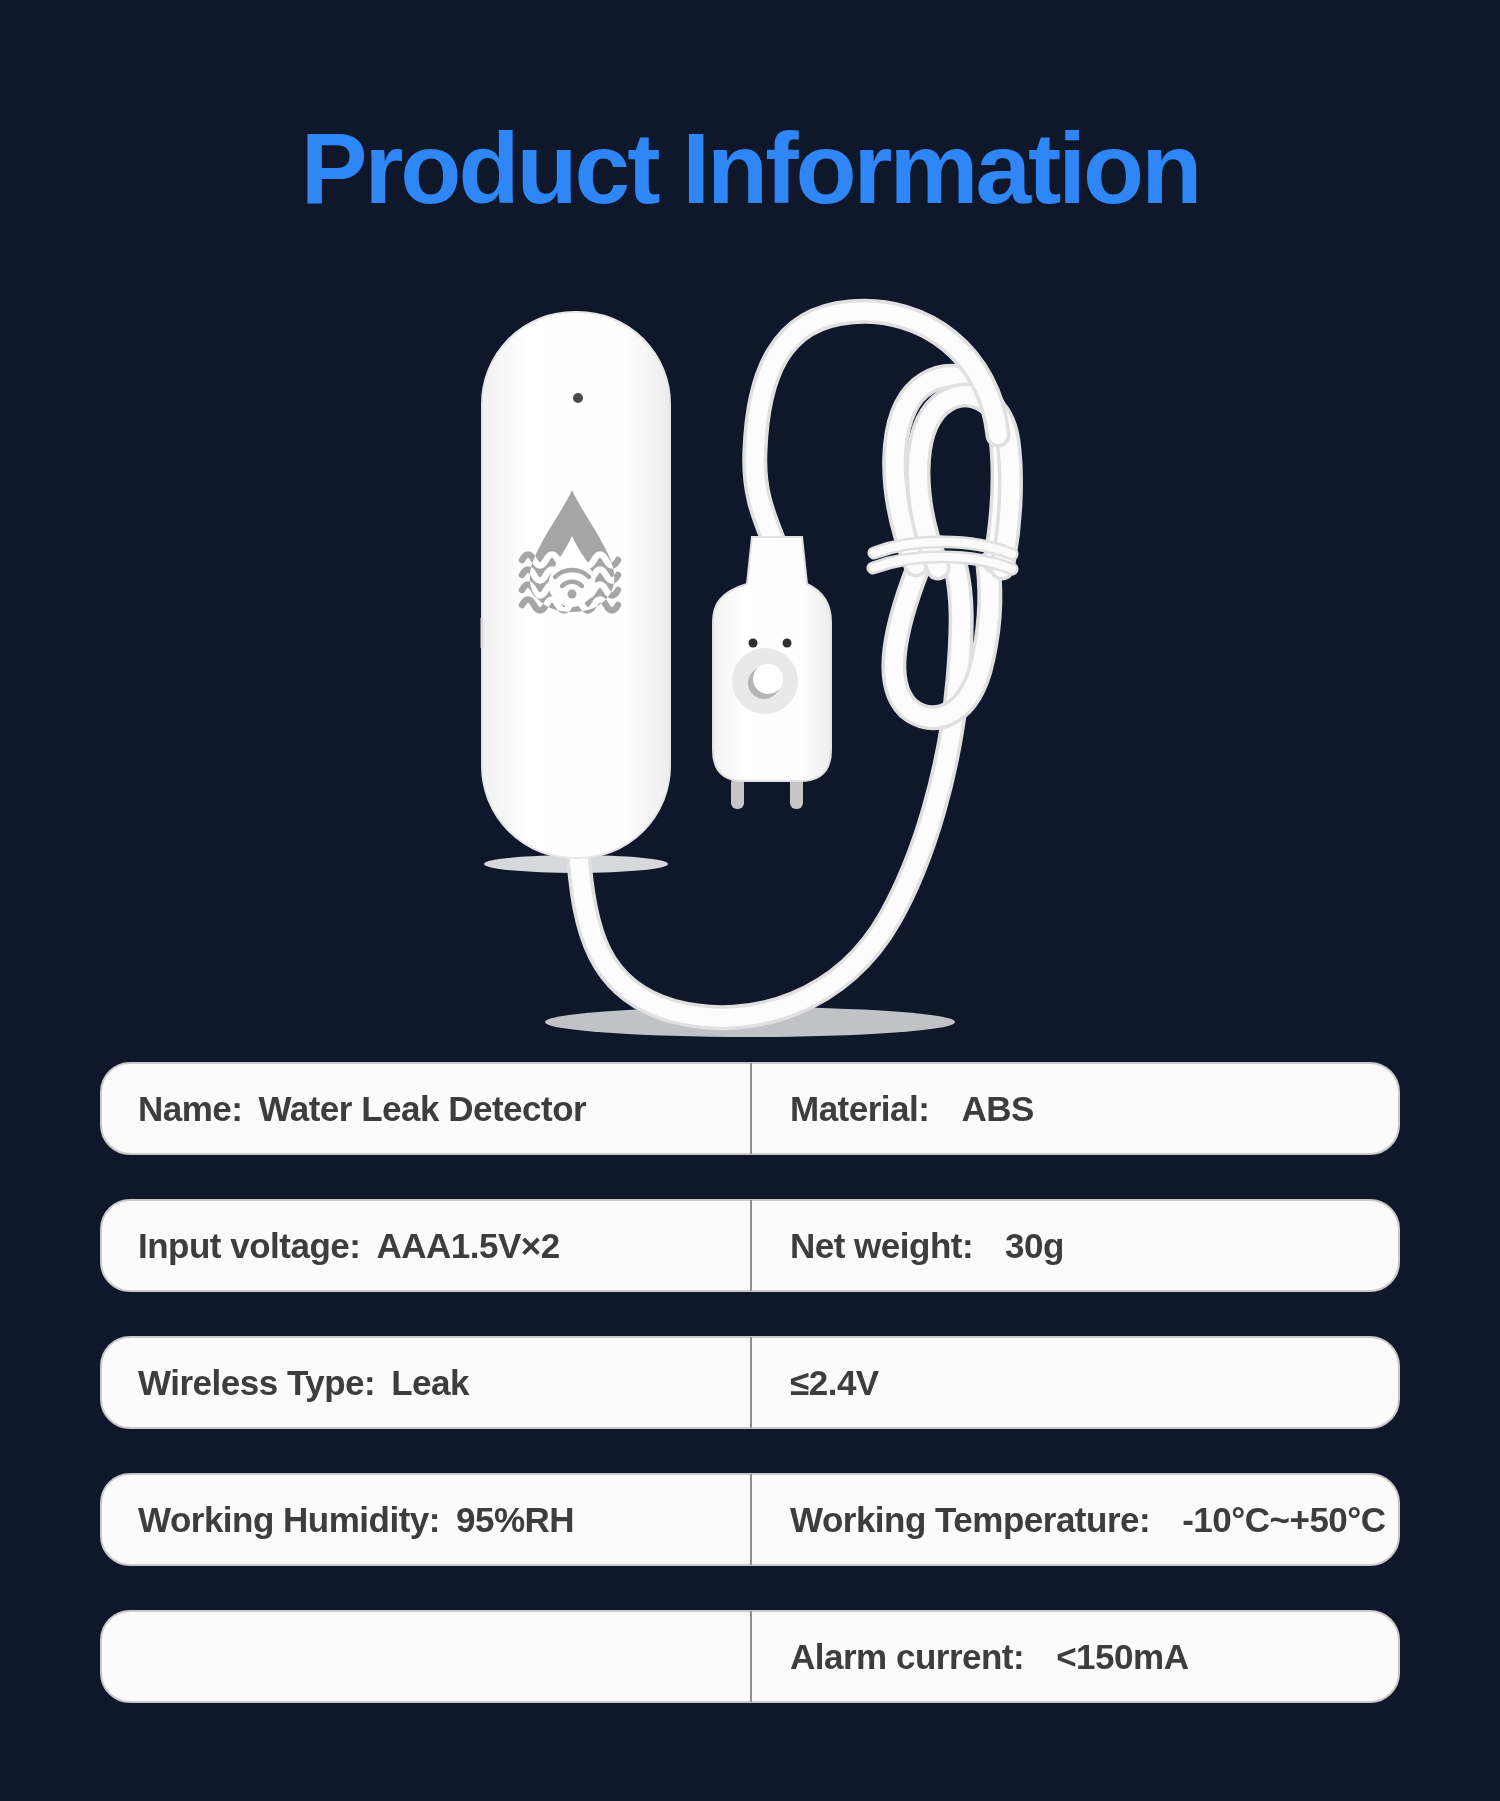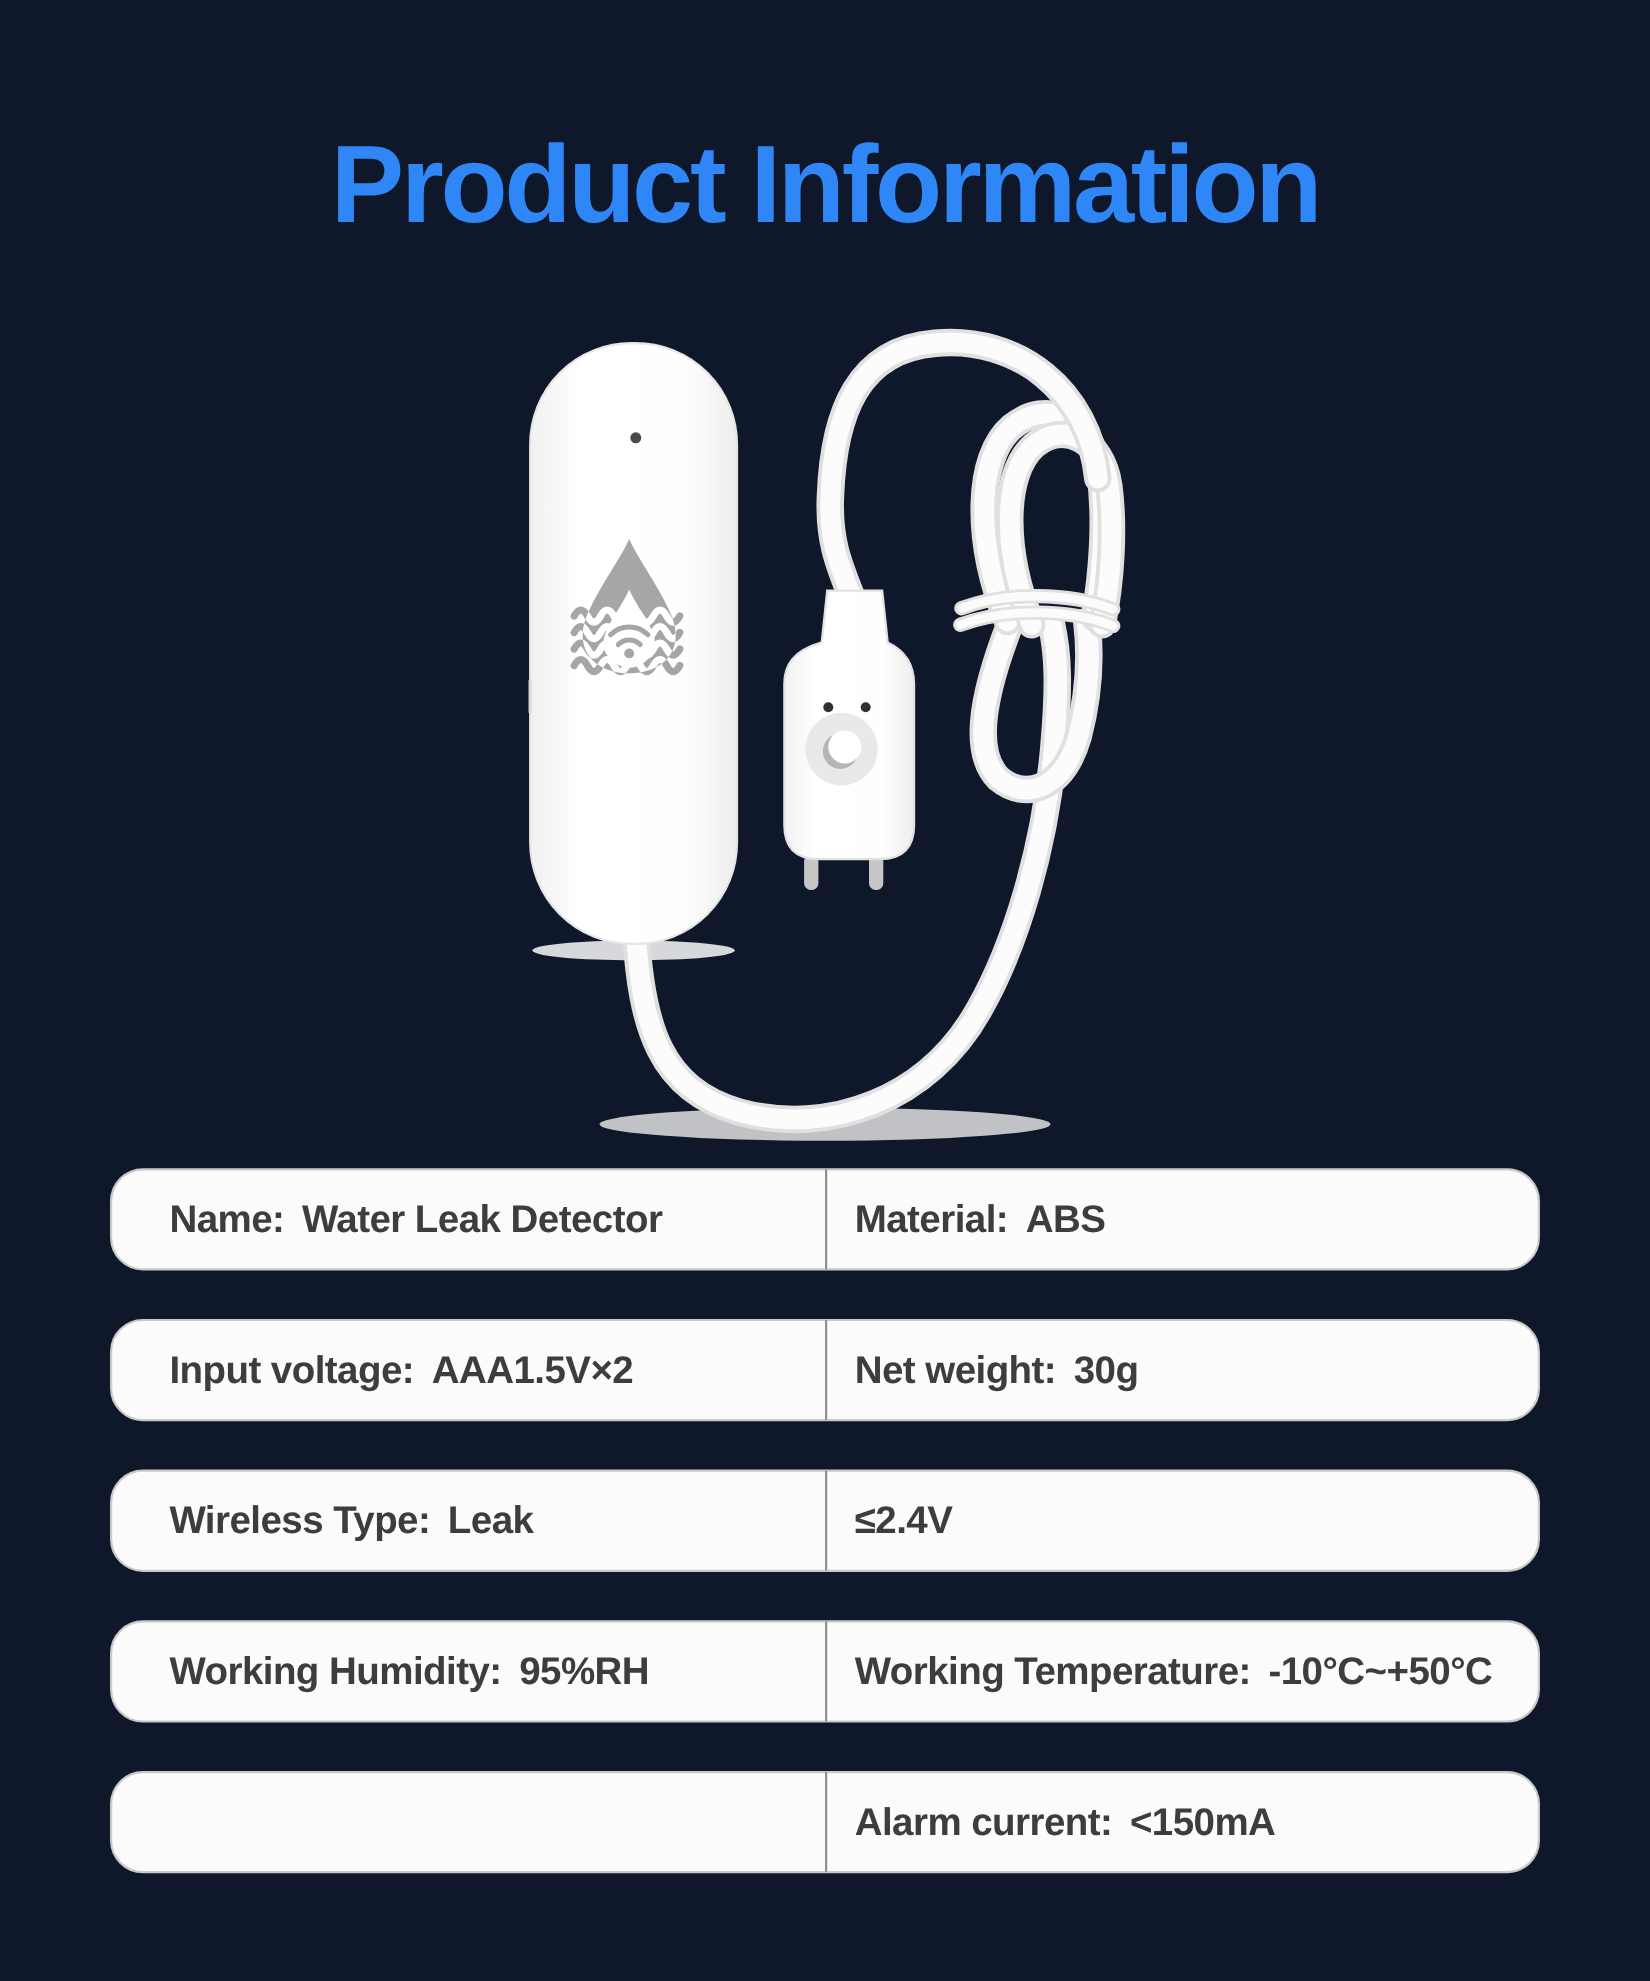--- a/index.html
+++ b/index.html
@@ -35,22 +35,22 @@
     width:2px; height:calc(100% + 2px);
     background:#8f8f8f;
   }
   .cell {
     position:absolute; top:0; height:100%;
     display:flex; align-items:center;
     font-size:35px; font-weight:bold; letter-spacing:-0.5px;
     color:#3d3d3d; white-space:nowrap;
     box-sizing:border-box;
   }
-  .cell.left  { left:0;     width:631px; padding-left:52px; }
-  .cell.right { left:650px; width:650px; padding-left:25px; }
+  .cell.left  { left:0;     width:631px; padding-left:36px; }
+  .cell.right { left:650px; width:650px; padding-left:38px;gap:16px; }
   .cell .label { margin-right:16px; }
 </style>
 </head>
 <body>
 
 <div class="canvas">
 
   <div class="title">Product Information</div>
 
   <svg class="photo" viewBox="0 0 800 800" xmlns="http://www.w3.org/2000/svg">

